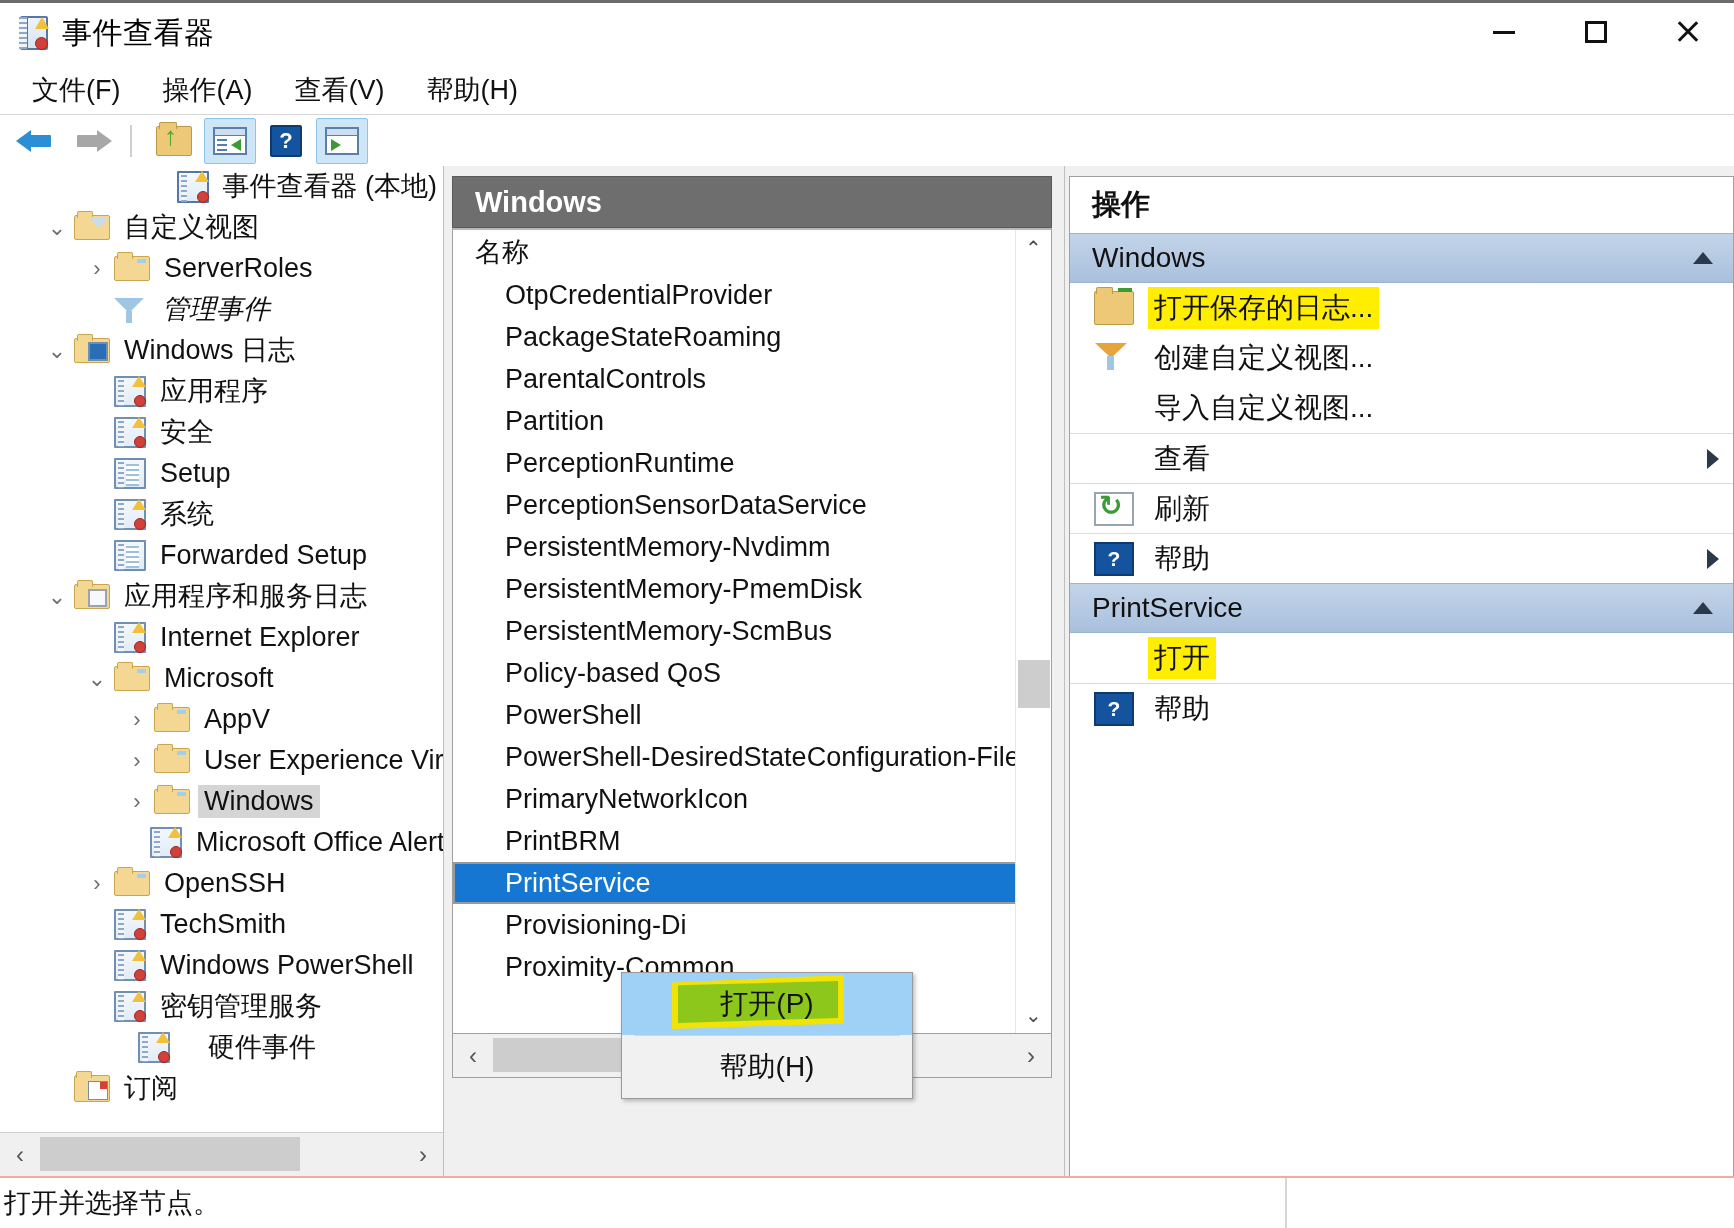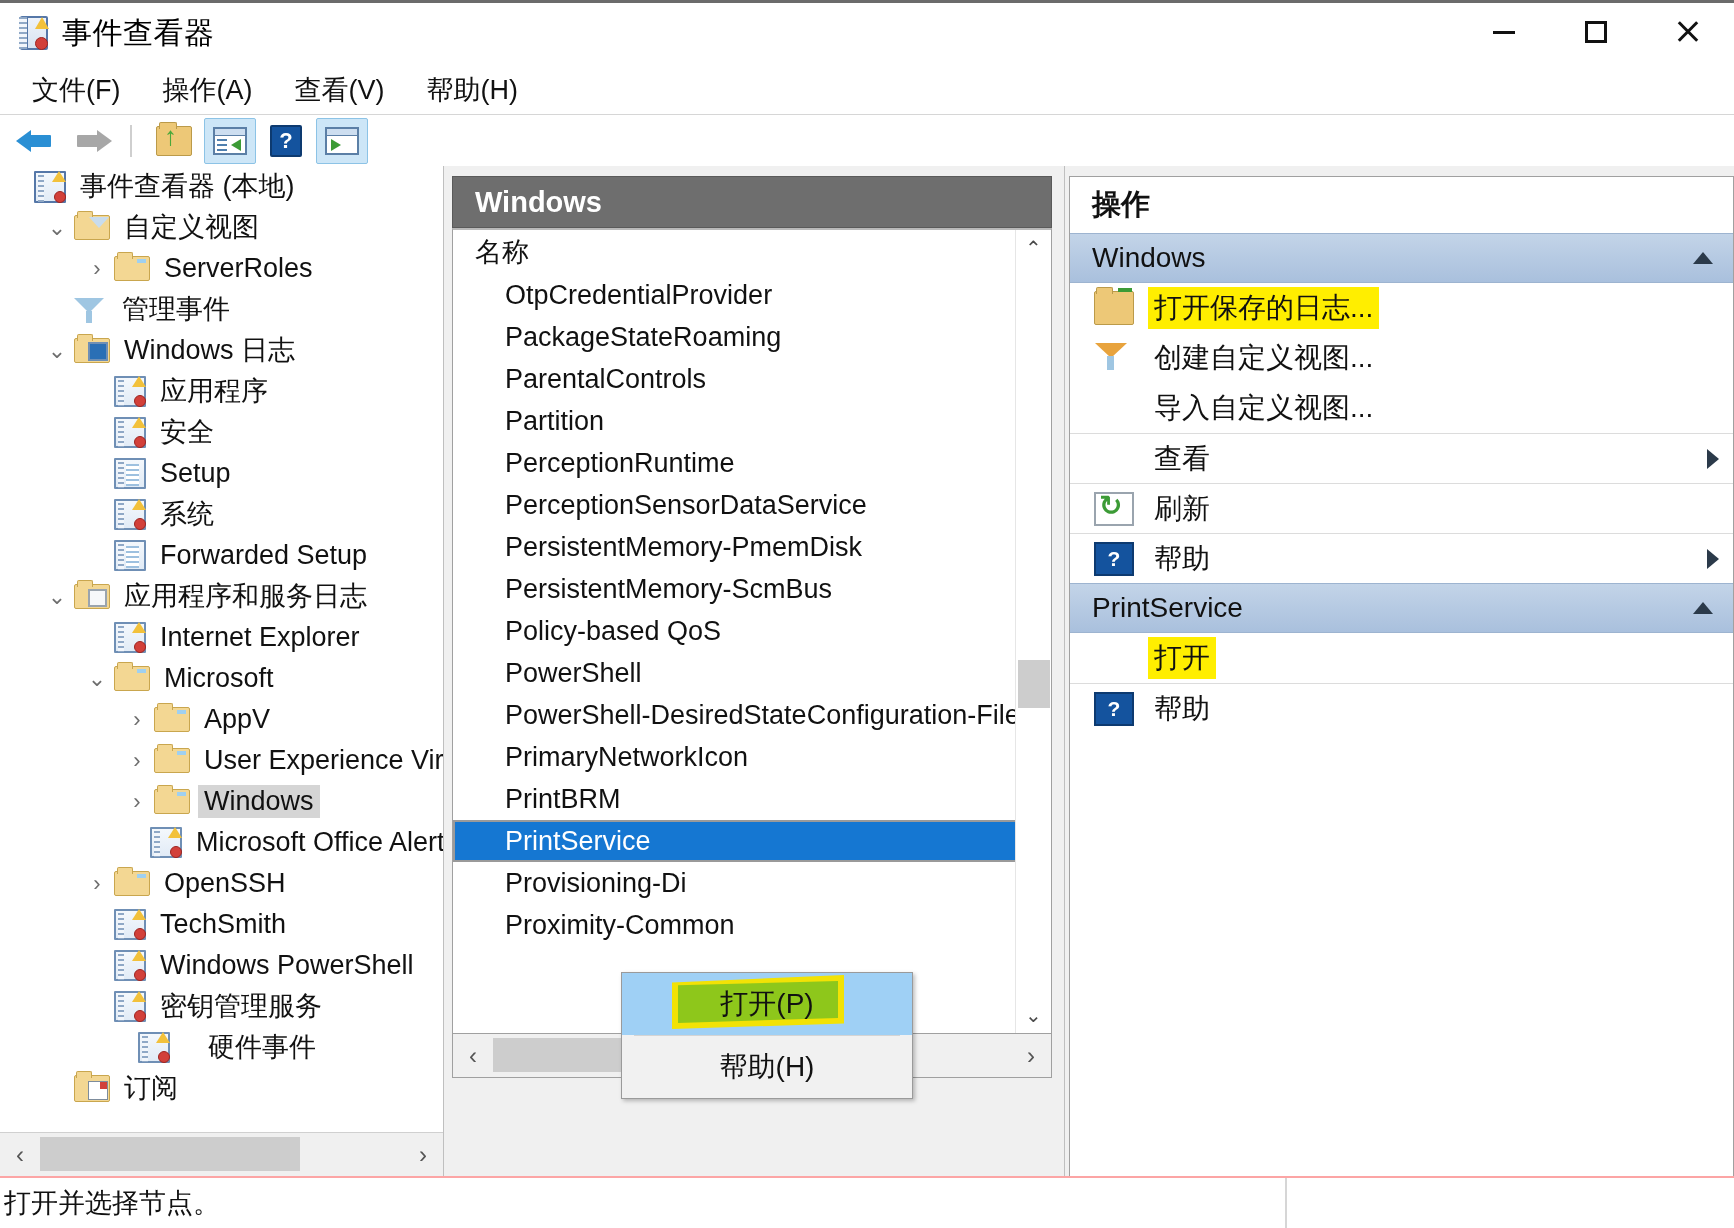--- a/index.html
+++ b/index.html
@@ -536,39 +536,39 @@
         <div class="hdr"></div>
           <div class="tri-r"></div>
       </div>
     </div>
   </div>
 
   <div class="panes">
 
     <div class="tree-pane">
       <div class="tree-scroll" id="tree-scroll">
-          <div class="tree-row" style="padding-left: 0px;">
+          <div class="tree-row" style="padding-left: 0px; justify-content: flex-end;">
             <div class="twisty"></div>
             <div class="tico ic-ev-root" style="width: 32px;">
               <div class="wb"></div>
               <div class="eb"></div>
             </div>
             <div class="tlabel">事件查看器 (本地)</div>
           </div>
           <div class="tree-row" style="padding-left: 40px;">
             <div class="twisty">⌄</div>
             <div class="tico ic-folder-filter" style="width: 36px;"></div>
             <div class="tlabel">自定义视图</div>
           </div>
           <div class="tree-row" style="padding-left: 80px;">
             <div class="twisty">›</div>
             <div class="tico ic-folder" style="width: 36px;"></div>
             <div class="tlabel">ServerRoles</div>
           </div>
-          <div class="tree-row" style="padding-left: 40px;">
+          <div class="tree-row" style="padding-left: 80px; font-style: italic;">
             <div class="twisty"></div>
             <div class="tico ic-funnel" style="width: 34px;"></div>
             <div class="tlabel">管理事件</div>
           </div>
           <div class="tree-row" style="padding-left: 40px;">
             <div class="twisty">⌄</div>
             <div class="tico ic-folder-mon" style="width: 36px;"></div>
             <div class="tlabel">Windows 日志</div>
           </div>
           <div class="tree-row" style="padding-left: 80px;">
@@ -715,20 +715,23 @@
               <span>ParentalControls</span>
             </div>
             <div class="list-row">
               <span>Partition</span>
             </div>
             <div class="list-row">
               <span>PerceptionRuntime</span>
             </div>
             <div class="list-row">
               <span>PerceptionSensorDataService</span>
+            </div>
+            <div class="list-row">
+              <span>PersistentMemory-Nvdimm</span>
             </div>
             <div class="list-row">
               <span>PersistentMemory-PmemDisk</span>
             </div>
             <div class="list-row">
               <span>PersistentMemory-ScmBus</span>
             </div>
             <div class="list-row">
               <span>Policy-based QoS</span>
             </div>

